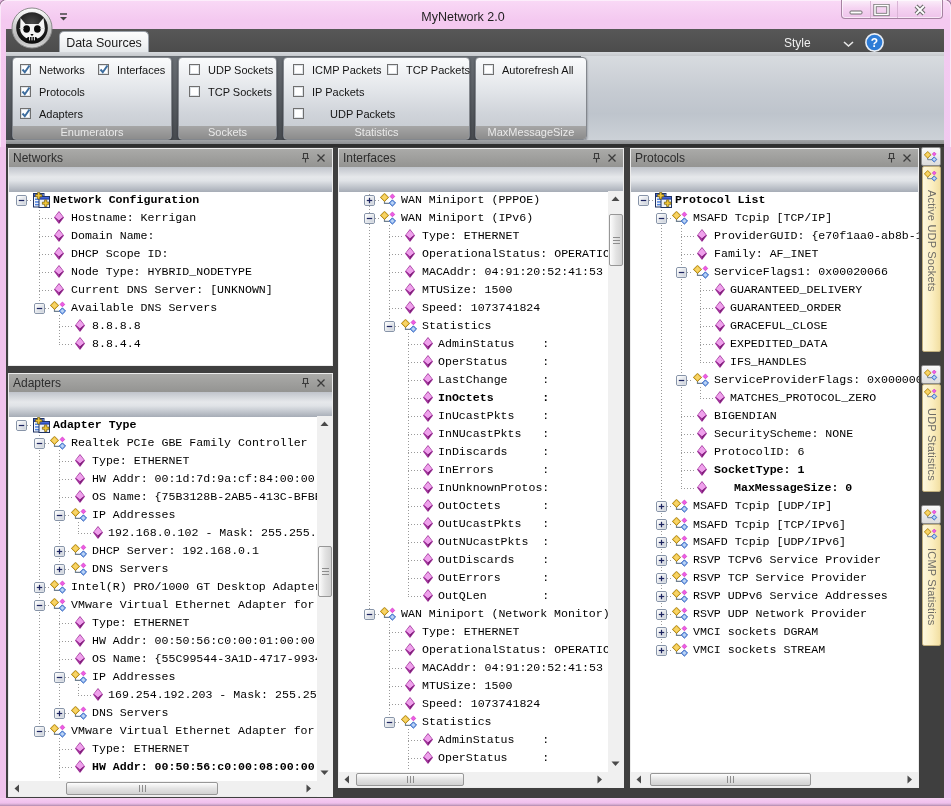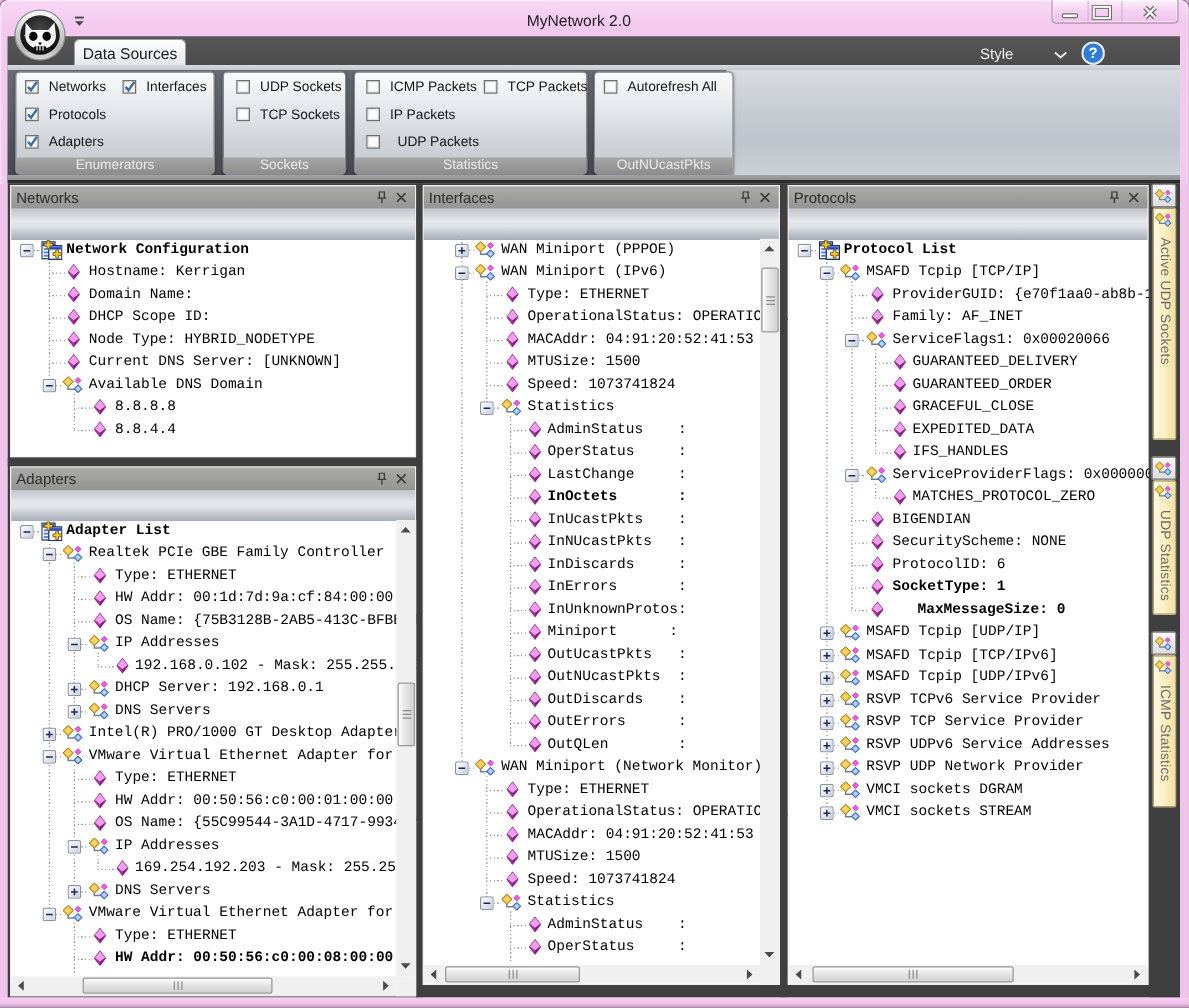--- a/index.html
+++ b/index.html
@@ -147,21 +147,21 @@
 <div class="rgroup" style="left:12px;width:160px">
     <div class="rcap">Enumerators</div>
   </div>
 <div class="rgroup" style="left:178px;width:99px">
     <div class="rcap">Sockets</div>
   </div>
 <div class="rgroup" style="left:283px;width:187px">
     <div class="rcap">Statistics</div>
   </div>
 <div class="rgroup" style="left:475px;width:112px">
-    <div class="rcap">OutNUcastPkts</div>
+    <div class="rcap">MaxMessageSize</div>
   </div>
 <div class="cb" style="left:20px;top:64px"></div>
 <svg class="abs" style="left:20px;top:64px" width="12" height="12">
     <path d="M2.5,5.5 L4.8,8.2 L9.5,1.5" stroke="#3d6d9e" stroke-width="2" fill="none"></path>
   </svg>
 <div class="cblabel" style="left:39px;top:64px">Networks</div>
 <div class="cb" style="left:98px;top:64px"></div>
 <svg class="abs" style="left:98px;top:64px" width="12" height="12">
     <path d="M2.5,5.5 L4.8,8.2 L9.5,1.5" stroke="#3d6d9e" stroke-width="2" fill="none"></path>
   </svg>
@@ -180,21 +180,21 @@
 <div class="cblabel" style="left:208px;top:64px">UDP Sockets</div>
 <div class="cb" style="left:189px;top:86px"></div>
 <div class="cblabel" style="left:208px;top:86px">TCP Sockets</div>
 <div class="cb" style="left:293px;top:64px"></div>
 <div class="cblabel" style="left:312px;top:64px">ICMP Packets</div>
 <div class="cb" style="left:387px;top:64px"></div>
 <div class="cblabel" style="left:406px;top:64px">TCP Packets</div>
 <div class="cb" style="left:293px;top:86px"></div>
 <div class="cblabel" style="left:312px;top:86px">IP Packets</div>
 <div class="cb" style="left:293px;top:108px"></div>
-<div class="cblabel" style="left:318px;top:108px">UDP Packets</div>
+<div class="cblabel" style="left:330px;top:108px">UDP Packets</div>
 <div class="cb" style="left:483px;top:64px"></div>
 <div class="cblabel" style="left:502px;top:64px">Autorefresh All</div>
 <div id="ribbot"></div>
 <div id="ribline"></div>
 <div id="client"></div>
 <div class="panel" style="left:8px;top:148px;width:325px;height:218px">
     <div class="ptitle">Networks</div>
     <div class="pband"></div>
     <div class="pcontent"></div>
     <svg class="ti" style="right:22px;top:4px" width="9" height="10">
@@ -270,21 +270,21 @@
 <div class="tt" style="left:71px;top:263px;font-weight:normal">Node Type: HYBRID_NODETYPE</div>
 <div class="hdot" style="left:39px;top:290px;width:14px"></div>
 <svg class="ti" style="left:54px;top:283px" width="10" height="13">
     <use href="#gem"></use>
   </svg>
 <div class="tt" style="left:71px;top:281px;font-weight:normal">Current DNS Server: [UNKNOWN]</div>
 <div class="hdot" style="left:45px;top:308px;width:4px"></div>
 <svg class="ti" style="left:50px;top:301px" width="17" height="14">
     <use href="#hier"></use>
   </svg>
-<div class="tt" style="left:71px;top:299px;font-weight:normal">Available DNS Domain</div>
+<div class="tt" style="left:71px;top:299px;font-weight:normal">Available DNS Servers</div>
 <svg class="ti" style="left:34px;top:303px" width="11" height="11">
     <use href="#exminus"></use>
   </svg>
 <div class="hdot" style="left:59px;top:326px;width:15px"></div>
 <svg class="ti" style="left:75px;top:319px" width="10" height="13">
     <use href="#gem"></use>
   </svg>
 <div class="tt" style="left:92px;top:317px;font-weight:normal">8.8.8.8</div>
 <div class="hdot" style="left:59px;top:344px;width:15px"></div>
 <svg class="ti" style="left:75px;top:337px" width="10" height="13">
@@ -294,21 +294,21 @@
 <div class="vdot" style="left:39px;top:432px;height:299px"></div>
 <div class="vdot" style="left:59px;top:450px;height:119px"></div>
 <div class="vdot" style="left:78px;top:522px;height:11px"></div>
 <div class="vdot" style="left:59px;top:612px;height:101px"></div>
 <div class="vdot" style="left:78px;top:684px;height:11px"></div>
 <div class="vdot" style="left:59px;top:738px;height:41px"></div>
 <div class="hdot" style="left:27px;top:425px;width:5px"></div>
 <svg class="ti" style="left:33px;top:417px" width="17" height="16">
     <use href="#rooticon"></use>
   </svg>
-<div class="tt" style="left:53px;top:416px;font-weight:bold">Adapter List</div>
+<div class="tt" style="left:53px;top:416px;font-weight:bold">Adapter Type</div>
 <svg class="ti" style="left:16px;top:420px" width="11" height="11">
     <use href="#exminus"></use>
   </svg>
 <div class="hdot" style="left:45px;top:443px;width:4px"></div>
 <svg class="ti" style="left:50px;top:436px" width="17" height="14">
     <use href="#hier"></use>
   </svg>
 <div class="tt" style="left:71px;top:434px;font-weight:normal">Realtek PCIe GBE Family Controller</div>
 <svg class="ti" style="left:34px;top:438px" width="11" height="11">
     <use href="#exminus"></use>
@@ -523,21 +523,21 @@
 <div class="tt" style="left:438px;top:461px;font-weight:normal">InErrors       :</div>
 <div class="hdot" style="left:408px;top:488px;width:14px"></div>
 <svg class="ti" style="left:423px;top:481px" width="10" height="13">
     <use href="#gem"></use>
   </svg>
 <div class="tt" style="left:438px;top:479px;font-weight:normal">InUnknownProtos:</div>
 <div class="hdot" style="left:408px;top:506px;width:14px"></div>
 <svg class="ti" style="left:423px;top:499px" width="10" height="13">
     <use href="#gem"></use>
   </svg>
-<div class="tt" style="left:438px;top:497px;font-weight:normal">Miniport      :</div>
+<div class="tt" style="left:438px;top:497px;font-weight:normal">OutOctets      :</div>
 <div class="hdot" style="left:408px;top:524px;width:14px"></div>
 <svg class="ti" style="left:423px;top:517px" width="10" height="13">
     <use href="#gem"></use>
   </svg>
 <div class="tt" style="left:438px;top:515px;font-weight:normal">OutUcastPkts   :</div>
 <div class="hdot" style="left:408px;top:542px;width:14px"></div>
 <svg class="ti" style="left:423px;top:535px" width="10" height="13">
     <use href="#gem"></use>
   </svg>
 <div class="tt" style="left:438px;top:533px;font-weight:normal">OutNUcastPkts  :</div>

